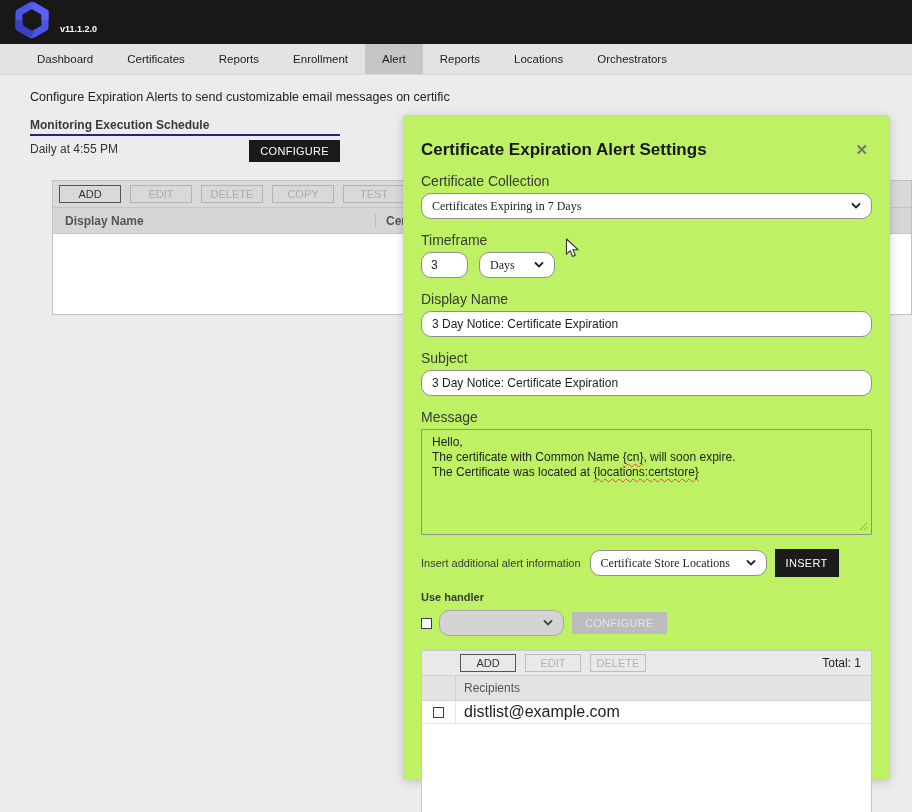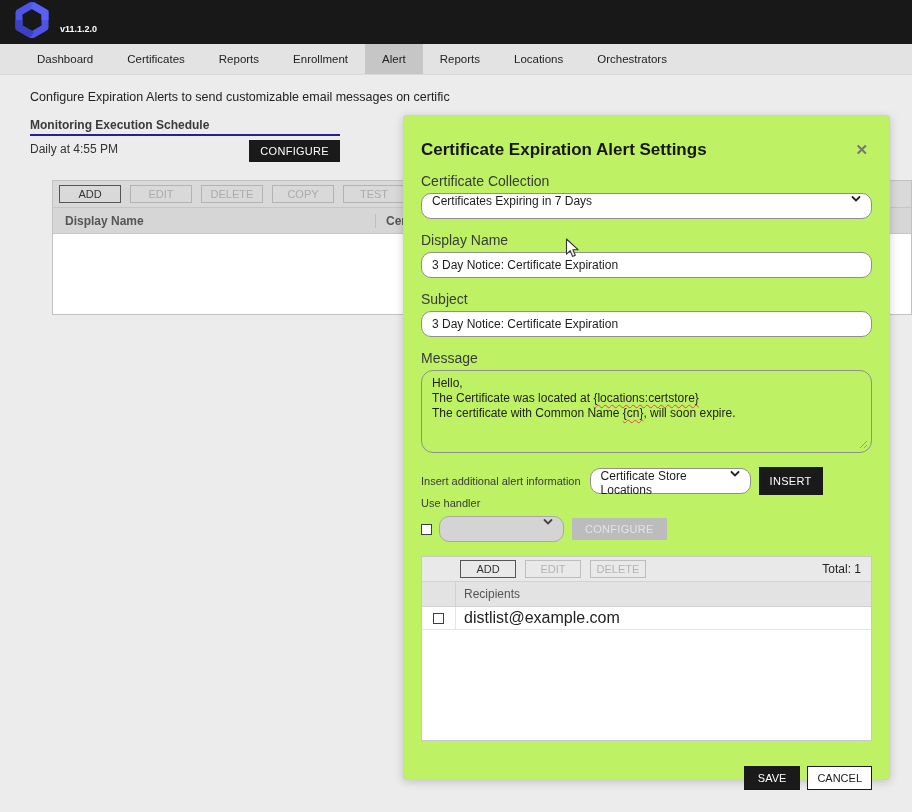--- a/index.html
+++ b/index.html
@@ -49,38 +49,38 @@
   .modal { position:absolute; left:403px; top:115px; width:487px; height:665px; background:#bef264; border:1px solid #cfcfcf;
            border-radius:3px; box-shadow:0 2px 10px rgba(0,0,0,.18); padding:24px 17px; }
   .modal-title-row { display:flex; justify-content:space-between; align-items:flex-start; }
   .modal-title { font-size:17px; font-weight:bold; color:#161616; }
   .modal-close { font-size:15px; font-weight:bold; color:#777; cursor:pointer; line-height:1; padding:2px 4px; }
 
   .field { margin-top:13px; }
   .field-label { font-size:14px; color:#3a3a3a; margin-bottom:4px; }
   .text-input, .fake-select { border:1px solid #8f8f8f; border-radius:10px; height:26px; font-size:12px; color:#1d1d1d;
            font-family:inherit; padding:0 10px; background:#fff; width:100%; }
-  .fake-select { display:flex; justify-content:space-between; cursor:pointer; }
+  .fake-select { display:flex; align-items:center; justify-content:space-between; cursor:pointer;font-family:Liberation Serif, serif; }
   .chev { width:10px; height:10px; flex:none; margin-left:8px; }
   .row { display:flex; align-items:center; }
 
   .tf-input { width:47px; border:1px solid #8f8f8f; border-radius:10px; height:26px; font-size:12px; padding:0 9px; font-family:inherit; color:#1d1d1d; }
   .tf-select { width:76px; margin-left:11px; }
 
-  .message-box { border:1px solid #8f8f8f; border-radius:12px; height:83px; font-size:12px; color:#1d1d1d; padding:5px 10px;
+  .message-box { border:1px solid #8f8f8f; border-radius:1px; height:106px; font-size:12px; color:#1d1d1d; padding:5px 10px;
                  line-height:1.25; position:relative; }
   .squiggle { text-decoration:underline; text-decoration-style:wavy; text-decoration-color:#e04a3f; text-decoration-thickness:1px; text-underline-offset:2px; }
   .resize-handle { position:absolute; right:3px; bottom:3px; width:9px; height:9px; }
 
   .insert-row { margin-top:14px; display:flex; align-items:center; }
   .insert-label { font-size:11px; color:#3a3a3a; }
-  .insert-select { width:161px; margin-left:9px; }
+  .insert-select { width:177px; margin-left:9px; }
   .btn-insert { margin-left:8px; height:28px; }
 
-  .handler-label { font-size:11px; color:#3a3a3a; margin-top:2px; }
+  .handler-label { font-size:11px; color:#3a3a3a; margin-top:14px;font-weight:bold; }
   .handler-row { display:flex; align-items:center; margin-top:7px; }
   .checkbox { width:11px; height:11px; border:1px solid #3c3c50; background:#fff; cursor:pointer; flex:none; }
   .handler-select { width:125px; margin-left:7px; background:#d4d4d4; border-color:#a8a8a8; color:#666; cursor:default; }
   .btn-disabled { margin-left:8px; background:#bcbcbc; color:#e4e4e4; border:none; font-size:11px; font-family:inherit; padding:5px 13px; cursor:default; letter-spacing:.3px; }
 
   .recip-table { margin-top:14px; border:1px solid #c9c9c9; }
   .recip-toolbar { background:#e9e9e9; padding:3px 10px 3px 38px; display:flex; align-items:center; gap:9px; border-bottom:1px solid #d2d2d2; }
   .recip-btn { font-size:11px; font-family:inherit; background:transparent; border:1px solid #555; color:#333; padding:2px 0; width:56px; text-align:center; cursor:pointer; }
   .recip-btn.disabled { border-color:#bdbdbd; color:#b3b3b3; cursor:default; }
   .recip-total { margin-left:auto; font-size:12px; color:#222; }
@@ -163,37 +163,49 @@
   <div class="field">
     <div class="field-label">Certificate Collection</div>
     <div class="fake-select">
       <span>Certificates Expiring in 7 Days</span>
       <svg class="chev" viewBox="0 0 10 10">
           <path d="M1.5 3 L5 6.5 L8.5 3" fill="none" stroke="#222" stroke-width="1.8" stroke-linecap="round"></path>
         </svg>
     </div>
   </div>
 
+  <div class="field">
+    <div class="field-label">Timeframe</div>
+    <div class="row">
+      <input class="tf-input" value="3" style="">
+      <div class="fake-select tf-select">
+        <span>Days</span>
+        <svg class="chev" viewBox="0 0 10 10">
+            <path d="M1.5 3 L5 6.5 L8.5 3" fill="none" stroke="#222" stroke-width="1.8" stroke-linecap="round"></path>
+          </svg>
+      </div>
+    </div>
+  </div>
 
   <div class="field">
     <div class="field-label">Display Name</div>
     <input class="text-input" value="3 Day Notice: Certificate Expiration" style="">
   </div>
 
   <div class="field">
     <div class="field-label">Subject</div>
     <input class="text-input" value="3 Day Notice: Certificate Expiration" style="">
   </div>
 
   <div class="field">
     <div class="field-label">Message</div>
     <div class="message-box">
       <div><span>Hello,</span></div>
+      <div><span>The certificate with Common Name </span><span class="squiggle">{cn}</span><span>, will soon expire.</span></div>
       <div><span>The Certificate was located at </span><span class="squiggle">{locations:certstore}</span></div>
-      <div><span>The certificate with Common Name </span><span class="squiggle">{cn}</span><span>, will soon expire.</span></div>
       <svg class="resize-handle" viewBox="0 0 9 9">
           <path d="M8 1 L1 8 M8 5 L5 8" stroke="#999" stroke-width="1" fill="none"></path>
         </svg>
     </div>
   </div>
 
   <div class="insert-row">
     <div class="insert-label">Insert additional alert information</div>
     <div class="fake-select insert-select">
       <span>Certificate Store Locations</span>

